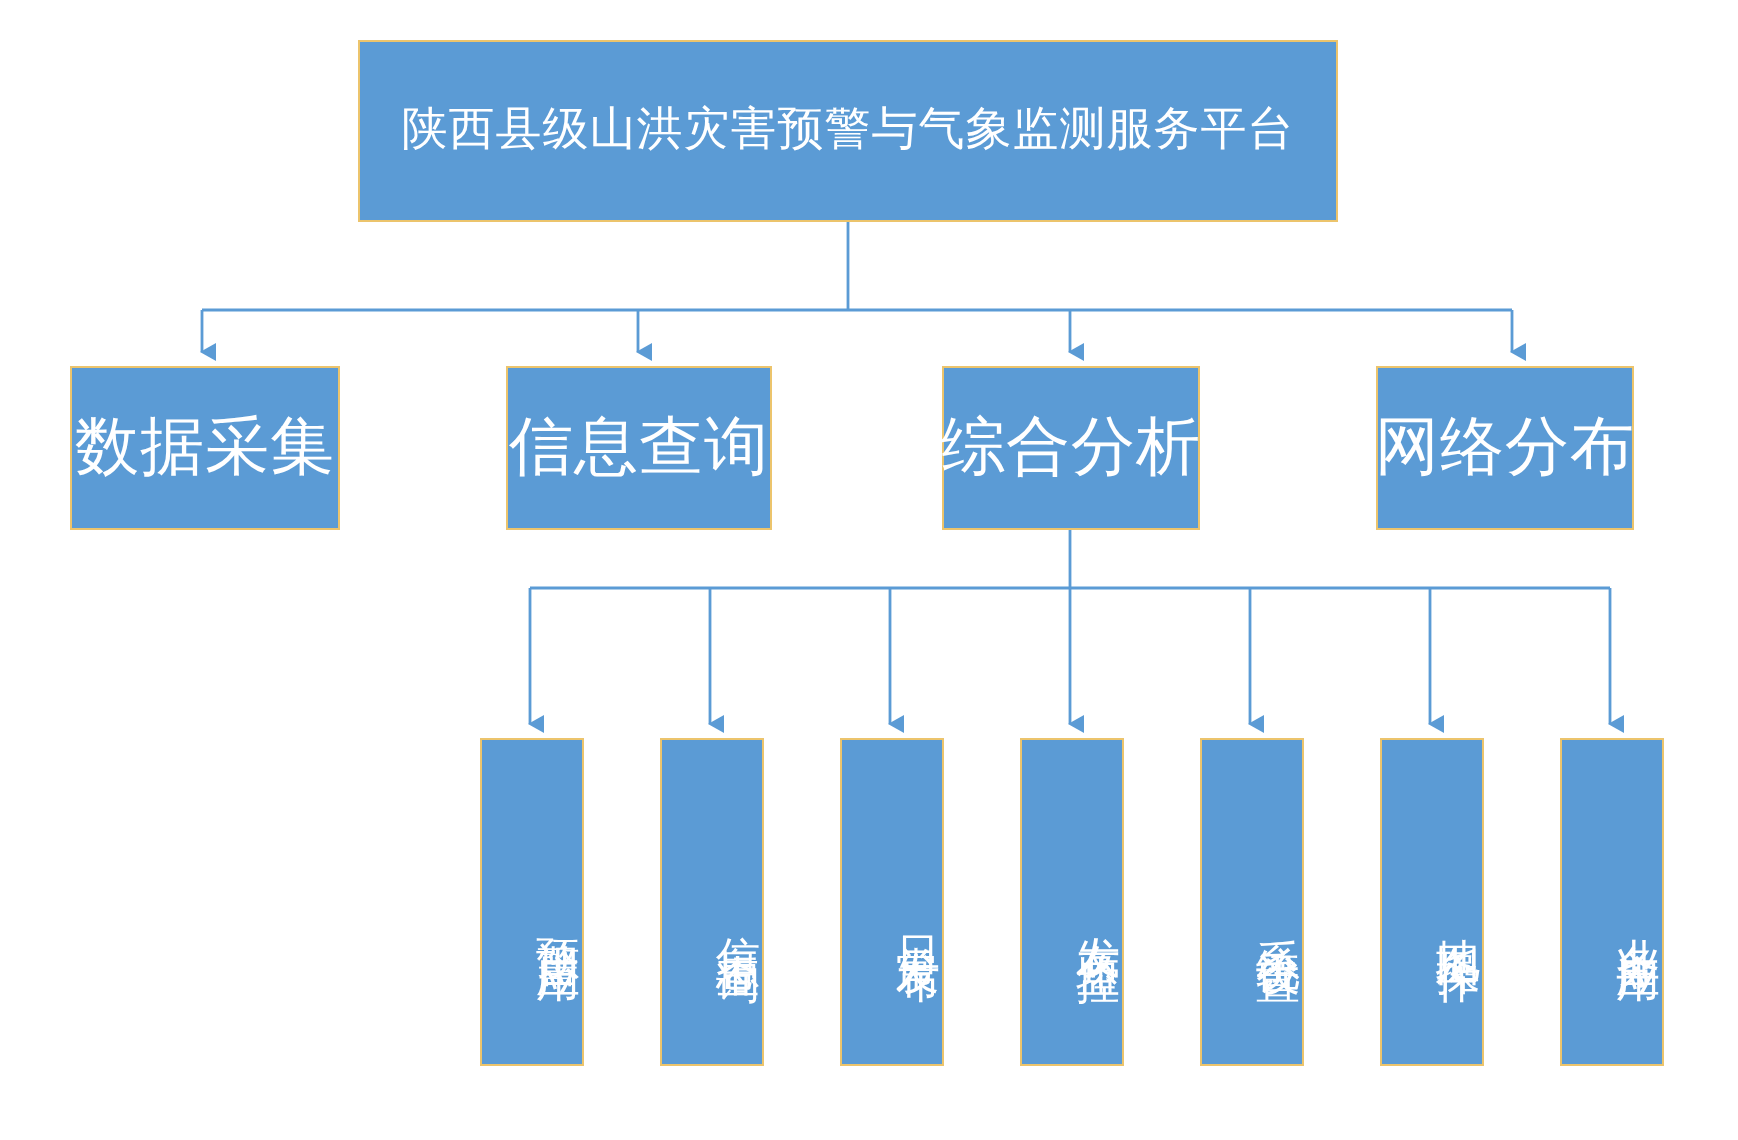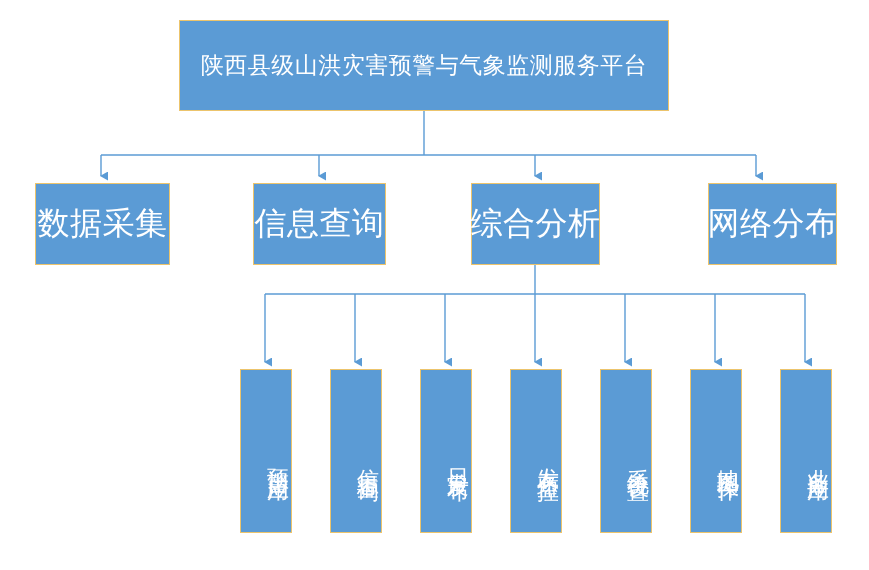--- a/index.html
+++ b/index.html
@@ -108,21 +108,21 @@
 
   <div class="node level2" style="left:35px; top:183px; width:135px; height:82px;">
     <span class="node-label">数据采集</span>
   </div>
   <div class="node level2" style="left:253px; top:183px; width:133px; height:82px;">
     <span class="node-label">信息查询</span>
   </div>
   <div class="node level2" style="left:471px; top:183px; width:129px; height:82px;">
     <span class="node-label">综合分析</span>
   </div>
-  <div class="node level2" style="left:688px; top:183px; width:129px; height:82px;margin-left:20px;">
+  <div class="node level2" style="left:688px; top:183px; width:129px; height:82px;">
     <span class="node-label">网络分布</span>
   </div>
 
   <div class="node level3" style="left:240px; top:369px; width:52px; height:164px;">
     <span class="node-label">预警应用</span>
   </div>
   <div class="node level3" style="left:330px; top:369px; width:52px; height:164px;">
     <span class="node-label">信息查询</span>
   </div>
   <div class="node level3" style="left:420px; top:369px; width:52px; height:164px;">

